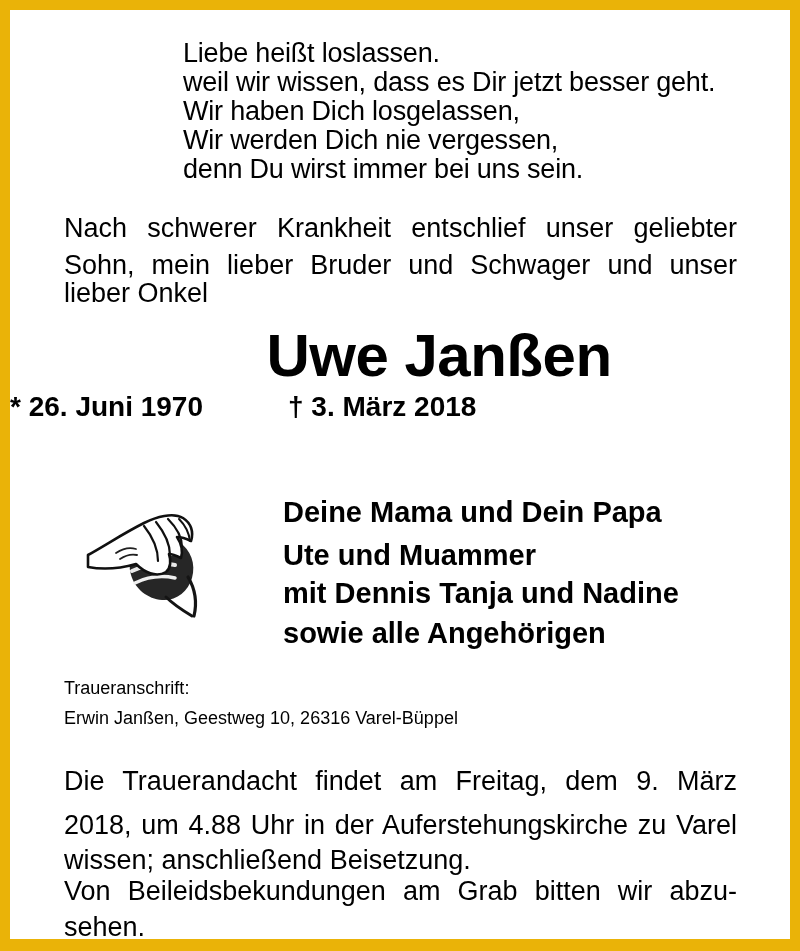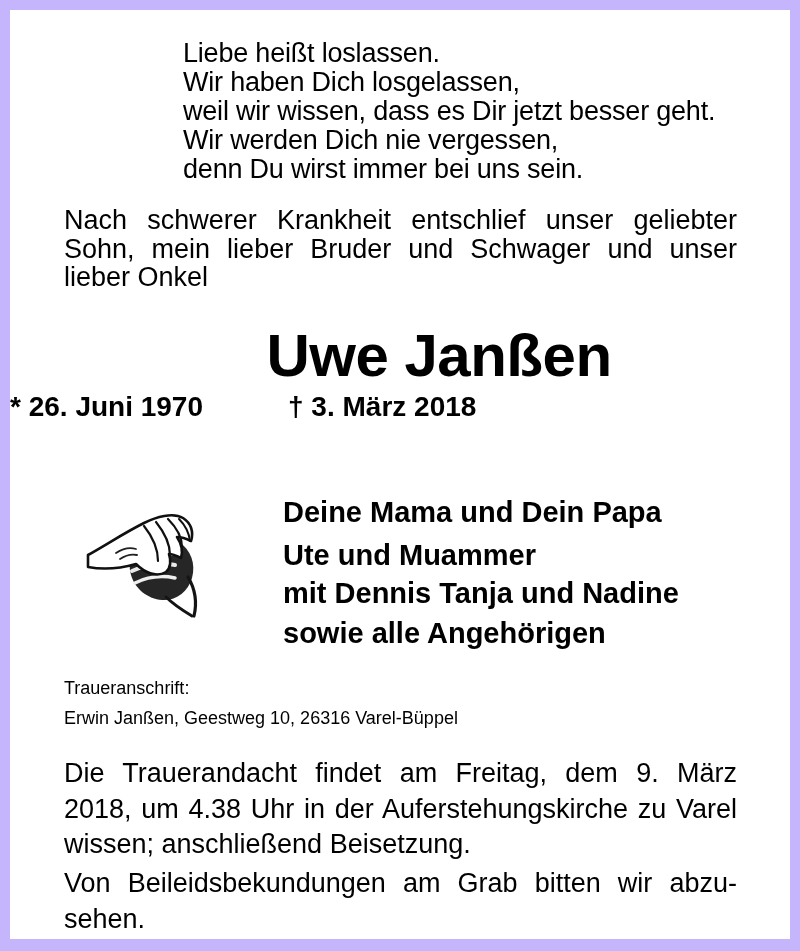--- a/index.html
+++ b/index.html
@@ -1,33 +1,33 @@
 <!DOCTYPE html>
 <html><head>
 <meta charset="utf-8">
 <style>
   html,body{margin:0;padding:0;background:#ffffff;}
   .frame{
     position:relative;
     width:800px;height:951px;
-    background:#c4b5fd;
+    background:#eab308;
     font-family:"Liberation Sans","DejaVu Sans",sans-serif;
     color:#000000;
     overflow:hidden;
   }
   .sheet{
     position:absolute;left:10px;top:10px;
     width:780px;height:929px;
     background:#ffffff;
   }
   .abs{position:absolute;}
   .nowrap{white-space:nowrap;}
   .poem{left:183px;top:39px;font-size:27px;line-height:29px;letter-spacing:-0.2px;}
   .intro{left:64px;top:206px;width:673px;font-size:27px;line-height:28.5px;}
-  .jline{text-align:justify;text-align-last:justify;}
+  .jline{text-align:justify;text-align-last:justify;margin-top:8px;}
   .lastline{text-align:left;}
   .deceased-name{
     left:10px;top:326px;width:780px;
     text-align:center;font-size:60px;line-height:60px;
     font-weight:bold;letter-spacing:-0.5px;padding-left:39px;
   }
   .dates{
     left:10px;top:393px;width:780px;
     display:flex;justify-content:flex-start;gap:85px;
     font-size:28px;line-height:28px;font-weight:bold;
@@ -41,22 +41,22 @@
   .note{left:64px;top:866px;width:673px;font-size:27px;line-height:35.5px;}
 </style>
 </head>
 <body>
 
 <div class="frame">
   <div class="sheet"></div>
 
   <div class="abs poem">
     <div class="nowrap">Liebe heißt loslassen.</div>
+    <div class="nowrap">weil wir wissen, dass es Dir jetzt besser geht.</div>
     <div class="nowrap">Wir haben Dich losgelassen,</div>
-    <div class="nowrap">weil wir wissen, dass es Dir jetzt besser geht.</div>
     <div class="nowrap">Wir werden Dich nie vergessen,</div>
     <div class="nowrap">denn Du wirst immer bei uns sein.</div>
   </div>
 
   <div class="abs intro">
     <div class="jline">Nach schwerer Krankheit entschlief unser geliebter</div>
     <div class="jline">Sohn, mein lieber Bruder und Schwager und unser</div>
     <div class="lastline">lieber Onkel</div>
   </div>
 
@@ -97,21 +97,21 @@
     <path d="M80,100 C88,108 96,113 106,119" stroke="#141414" stroke-width="3" fill="none" stroke-linecap="round"></path>
   </svg>
 
   <div class="abs address">
     <div class="nowrap">Traueranschrift:</div>
     <div class="nowrap">Erwin Janßen, Geestweg 10, 26316 Varel-Büppel</div>
   </div>
 
   <div class="abs service">
     <div class="jline">Die Trauerandacht findet am Freitag, dem 9. März</div>
-    <div class="jline">2018, um 4.38 Uhr in der Auferstehungskirche zu Varel</div>
+    <div class="jline">2018, um 4.88 Uhr in der Auferstehungskirche zu Varel</div>
     <div class="lastline">wissen; anschließend Beisetzung.</div>
   </div>
 
   <div class="abs note">
     <div class="jline">Von Beileidsbekundungen am Grab bitten wir abzu-</div>
     <div class="lastline">sehen.</div>
   </div>
 </div>
 
 </body></html>

